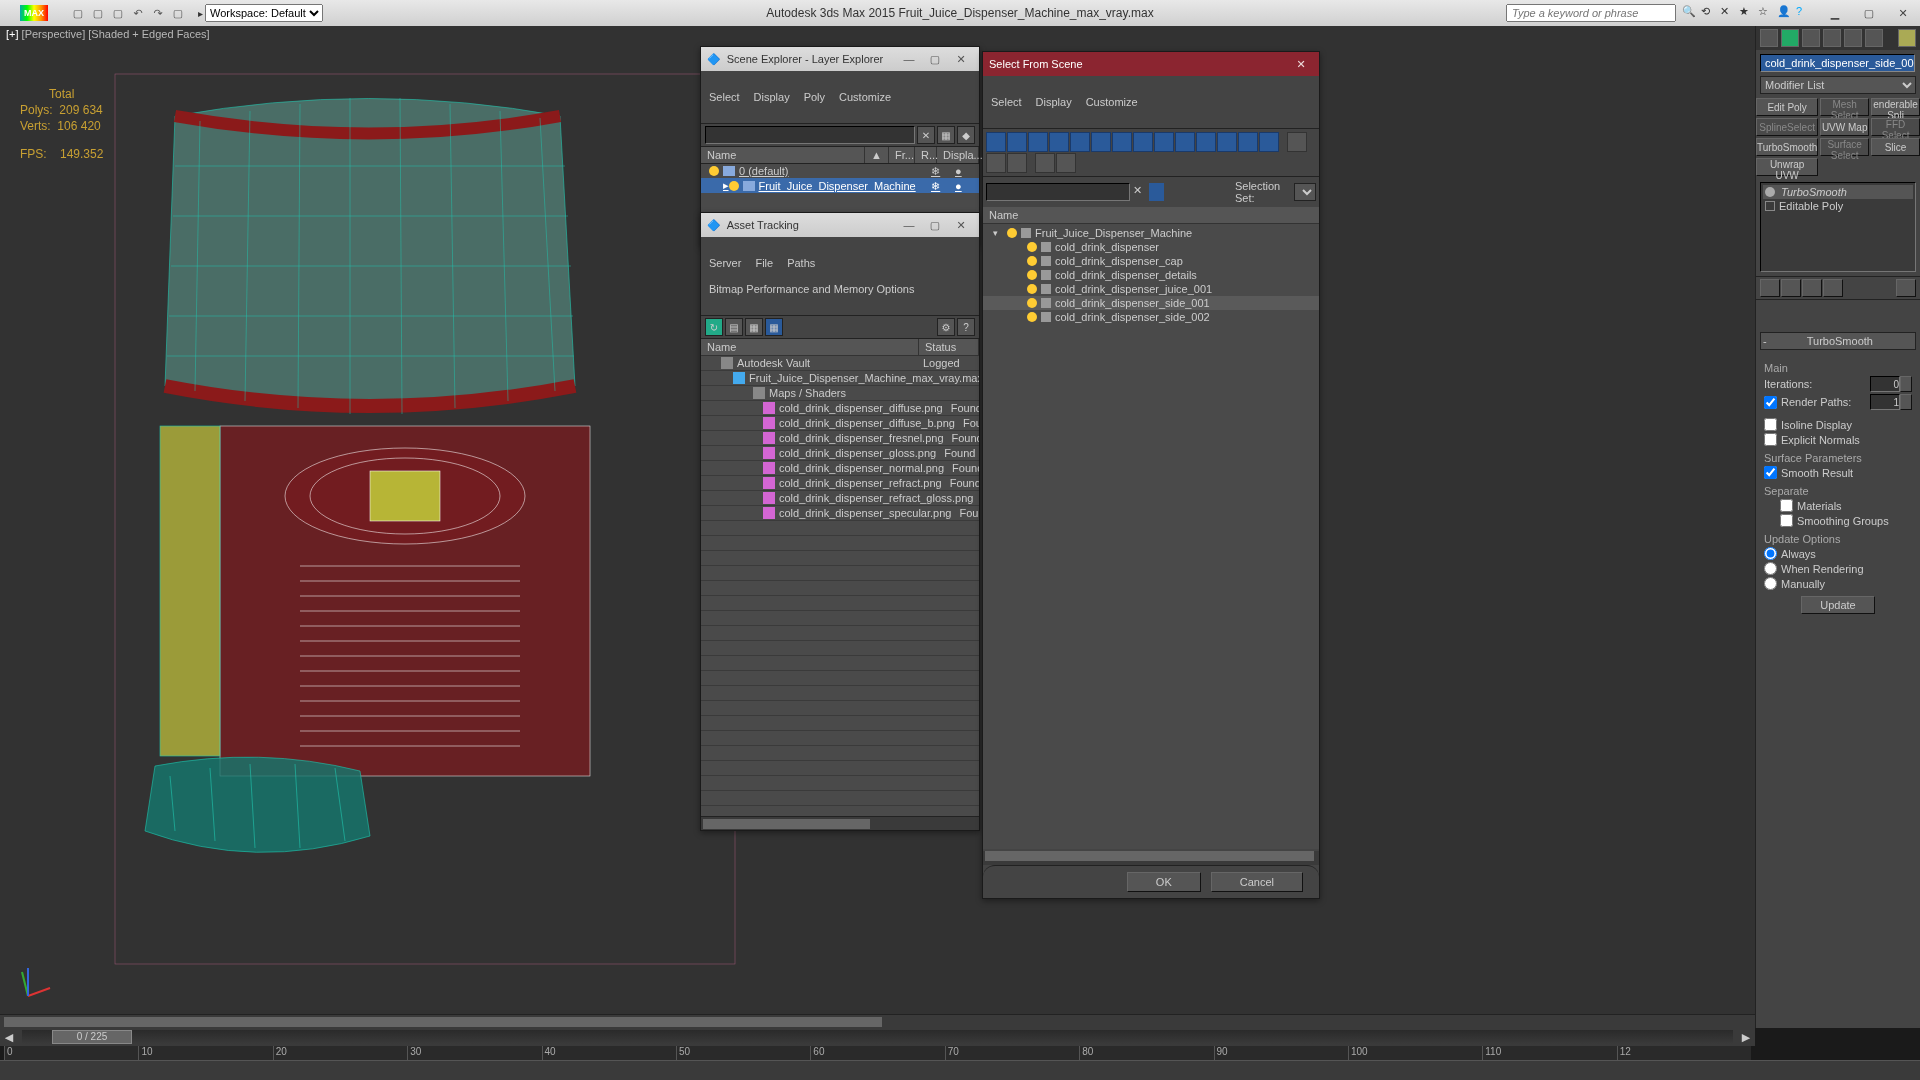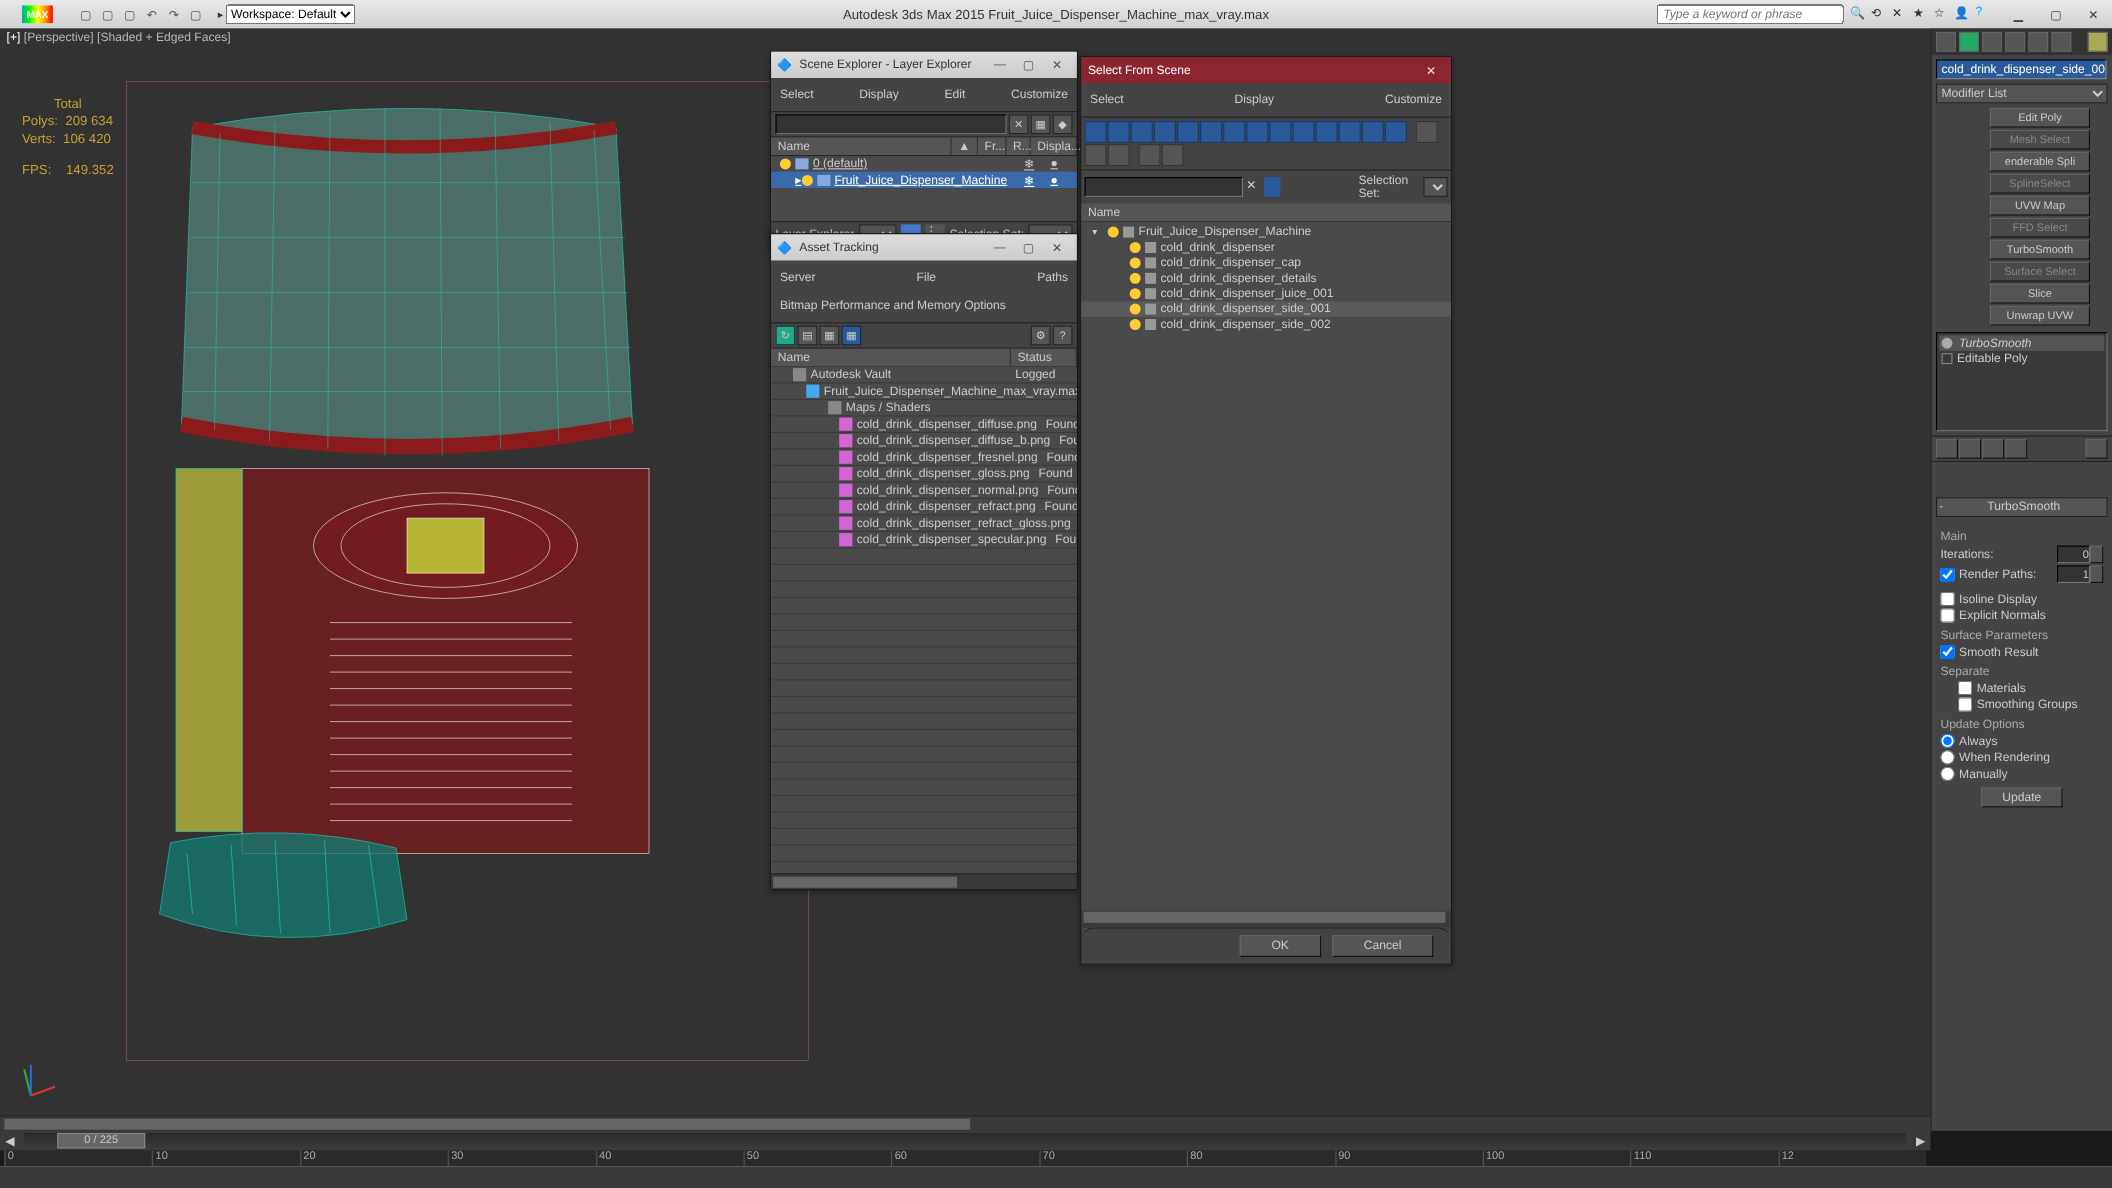--- a/index.html
+++ b/index.html
@@ -27,21 +27,21 @@
 .viewport-canvas { position:absolute; inset:0; }
 
 
 .cmd-panel { position:absolute; right:0; top:26px; width:165px; bottom:52px; background:#444; border-left:1px solid #222; }
 .cmd-tabs { height:24px; background:#333; display:flex; align-items:center; gap:3px; padding:0 4px;}
 .cmd-tabs .tab { width:18px; height:18px; border:1px solid #666; background:#555; }
 .cmd-tabs .tab.active { background:#2a6; }
 .obj-name { width:155px; height:18px; margin:4px; background:#2a5a9a; color:#fff; padding:2px 4px; font-size:11px; border:1px inset #333;}
 .mod-list { margin:2px 4px; }
 .mod-list select { width:100%; font-size:11px; height:18px; background:#555; color:#ccc; border:1px solid #222;}
-.btn-grid { display:grid; grid-template-columns:1fr; gap:2px; padding:2px 20px;margin-left:33px; }
+.btn-grid { display:grid; grid-template-columns:1fr 1fr 1fr; gap:2px; padding:2px 0; }
 .btn-grid button { height:18px; font-size:10px; background:#555; color:#ccc; border:1px outset #666;}
 .btn-grid button:disabled { color:#888; background:#4a4a4a;}
 .mod-stack { margin:4px; height:90px; background:#3a3a3a; border:1px inset #222; padding:2px; }
 .mod-stack .row { display:flex; align-items:center; padding:1px 2px; font-size:11px;}
 .mod-stack .row.sel { background:#555; font-style:italic;}
 .mod-stack .bulb { width:10px; height:10px; border-radius:50%; background:#aaa; margin-right:6px;}
 .mod-stack .toggle { width:10px; height:10px; border:1px solid #888; margin-right:4px;}
 .stack-btns { display:flex; gap:1px; padding:2px 4px; border-top:1px solid #222; border-bottom:1px solid #222;}
 .stack-btns .sb { width:20px; height:18px; background:#555; border:1px outset #666;}
 .rollout-title { background:#555; text-align:center; padding:2px; margin:2px 4px; border:1px solid #222; font-size:11px;}
@@ -54,21 +54,21 @@
 .group-label { color:#aaa; margin-top:6px; }
 .update-btn { display:block; margin:6px auto; padding:2px 18px; background:#555; border:1px outset #666; color:#ccc; font-size:11px;}
 
 
 .float-win { position:absolute; background:#444; border:1px solid #1a1a1a; box-shadow:0 2px 6px rgba(0,0,0,0.4);}
 .float-title { height:24px; background:linear-gradient(#ddd,#ccc); color:#333; display:flex; align-items:center; padding:0 6px; }
 .float-title.dark { background:#8b2530; color:#fff; }
 .float-title .icn { margin-right:6px;}
 .float-title .win-btns { margin-left:auto; display:flex; gap:2px;}
 .float-title .win-btns div { width:24px; text-align:center; color:#555;}
-.float-menu { background:#444; color:#ccc; display:flex; gap:14px; padding:9px 8px; border-bottom:1px solid #222; font-size:11px;justify-content:space-between;}
+.float-menu { background:#444; color:#ccc; display:flex; gap:14px; padding:20px 8px; border-bottom:1px solid #222; font-size:11px;}
 .float-toolbar { display:flex; align-items:center; padding:2px 4px; border-bottom:1px solid #222; gap:2px;}
 .float-toolbar input { flex:1; height:18px; background:#333; border:1px inset #222; color:#ccc; font-size:11px; padding:0 4px;}
 .float-toolbar .ic { width:18px; height:18px; background:#555; border:1px solid #222; display:inline-flex; align-items:center; justify-content:center; font-size:10px;}
 .se-columns { display:flex; background:#555; border-bottom:1px solid #222; font-size:11px;}
 .se-columns div { padding:2px 6px; border-right:1px solid #333;}
 .se-tree { background:#4a4a4a; font-size:11px; }
 .se-tree .trow { display:flex; align-items:center; padding:1px 4px;text-decoration:underline;}
 .se-tree .trow.sel { background:#3a6aaa; color:#fff;}
 .se-tree .indent { display:inline-block;}
 .se-tree .bulb2 { width:10px; height:10px; background:#ffcc33; border-radius:50%; margin-right:4px;}
@@ -239,21 +239,21 @@
     <span>Scene Explorer - Layer Explorer</span>
     <div class="win-btns">
         <div>—</div>
         <div>▢</div>
         <div>✕</div>
       </div>
   </div>
   <div class="float-menu">
     <span>Select</span>
     <span>Display</span>
-    <span>Edit</span>
+    <span>Poly</span>
     <span>Customize</span>
   </div>
   <div class="float-toolbar">
     <input style="">
     <span class="ic">✕</span>
     <span class="ic">▦</span>
     <span class="ic">◆</span>
   </div>
   <div class="se-columns">
     <div style="flex:1;">Name</div>

